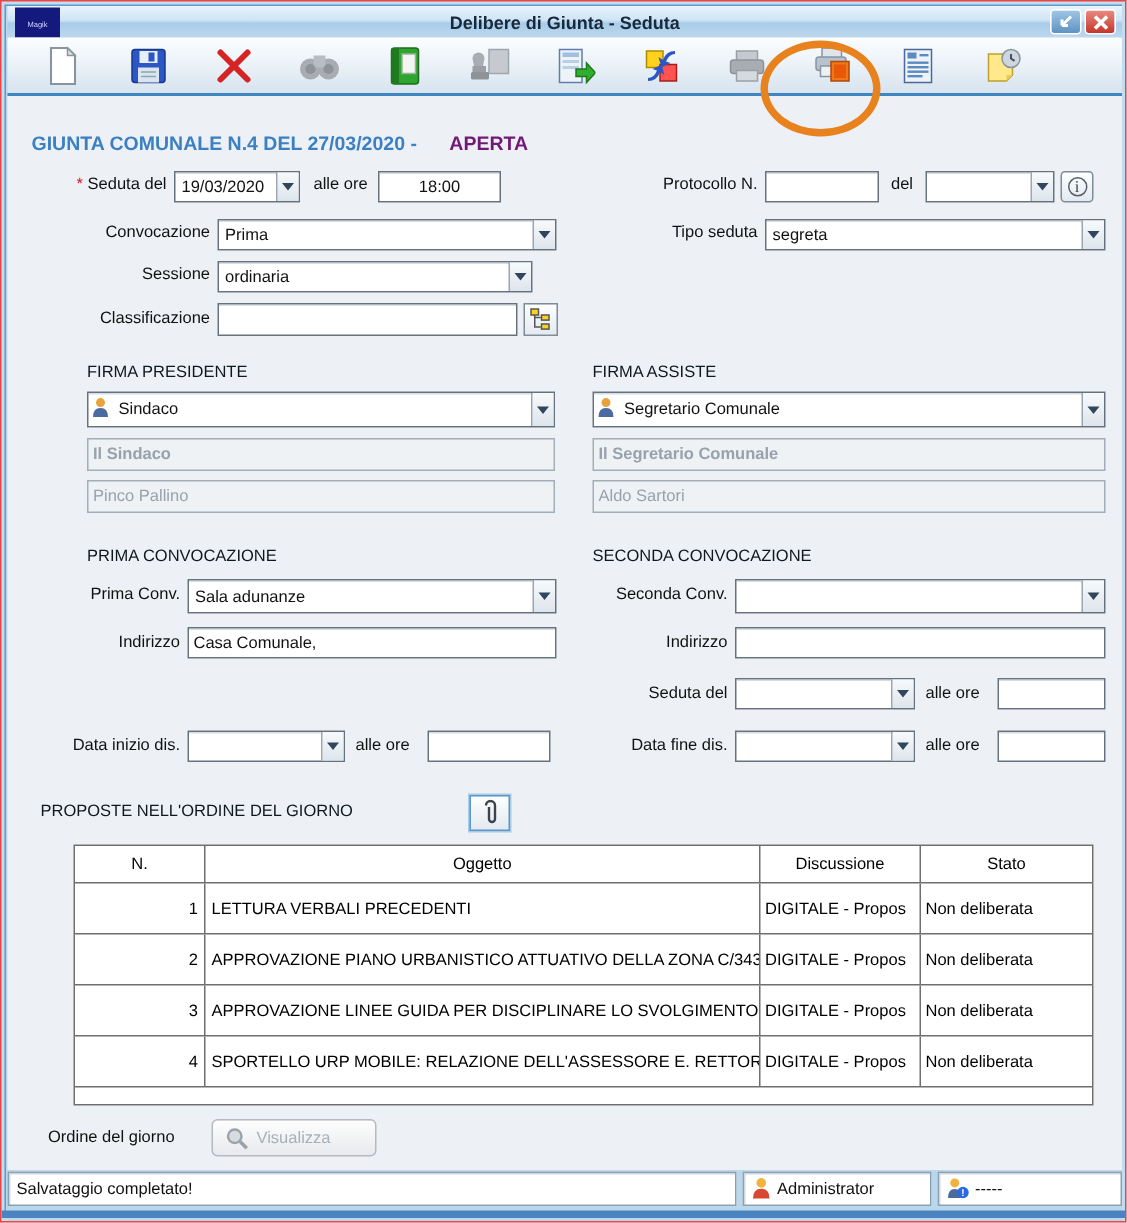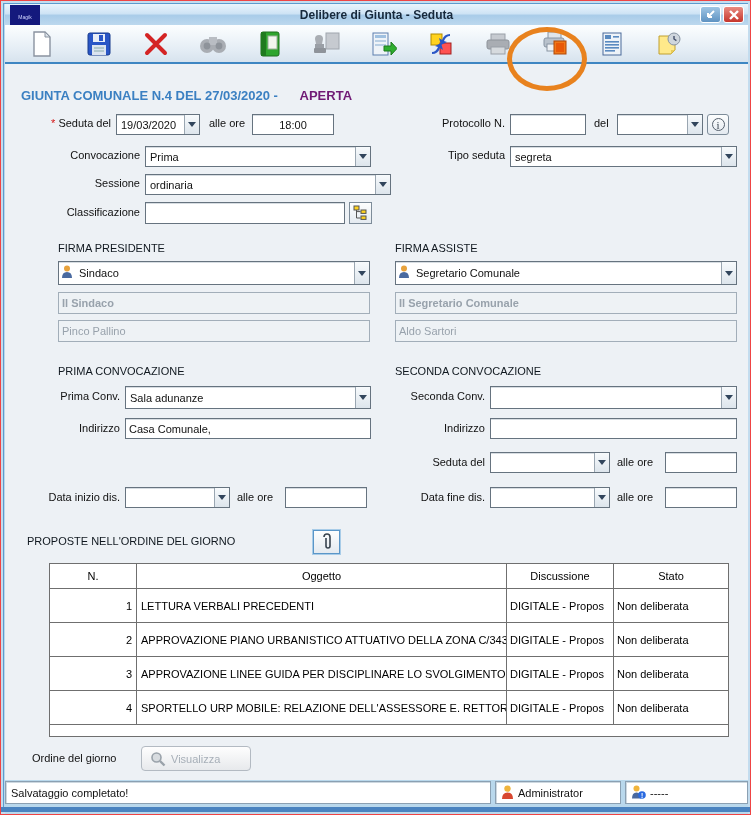--- a/index.html
+++ b/index.html
@@ -244,21 +244,21 @@
     </div>
     <div class="abs lbl r" style="left:415px;top:85px;width:85px">Tipo seduta</div>
     <div class="abs combo" style="left:505px;top:82px;width:227px;height:21px">
       <span class="ctext">segreta</span>
       <span class="cbtn">
           <span class="tri"></span>
         </span>
     </div>
 
     <div class="abs lbl r" style="left:30px;top:113px;width:105px">Sessione</div>
-    <div class="abs combo" style="left:140px;top:110px;width:246px;height:21px">
+    <div class="abs combo" style="left:140px;top:110px;width:210px;height:21px">
       <span class="ctext">ordinaria</span>
       <span class="cbtn">
           <span class="tri"></span>
         </span>
     </div>
 
     <div class="abs lbl r" style="left:20px;top:142px;width:115px">Classificazione</div>
     <div class="abs inp" style="left:140px;top:138px;width:200px;height:22px"></div>
     <div class="abs micro-btn" style="left:344px;top:138px;width:23px;height:22px">
       <svg width="15" height="16" viewBox="0 0 15 16">

